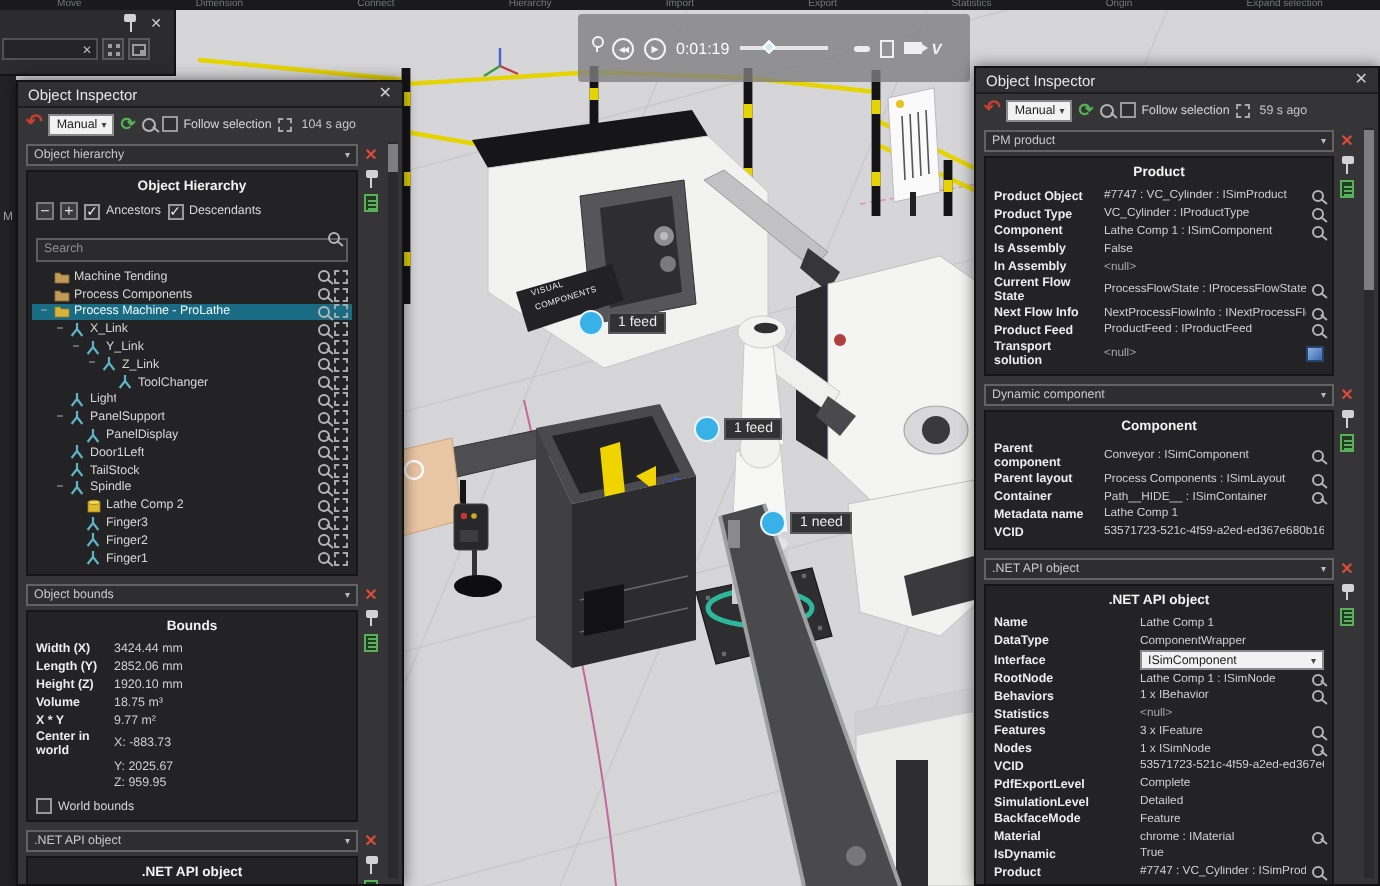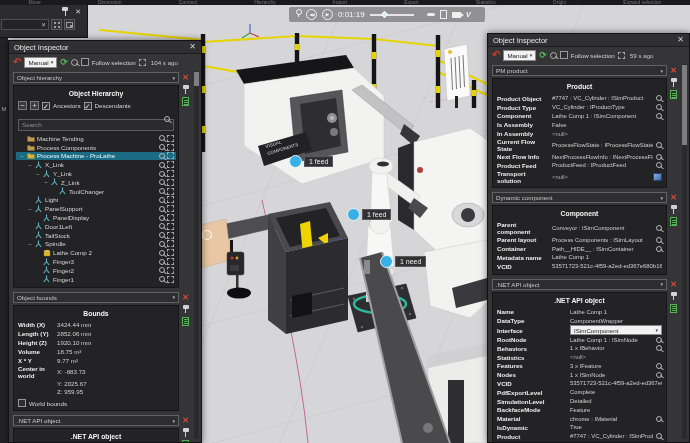--- a/index.html
+++ b/index.html
@@ -7,21 +7,21 @@
   .stage{position:relative;width:690px;height:443px;overflow:hidden;
          font-family:"Liberation Sans",sans-serif;background:#d6d6d8;}
   svg{display:block}
 
   
   .ribbon{position:absolute;left:0;top:0;width:690px;height:5px;background:#1a1a1c;
           display:flex;justify-content:space-around;align-items:flex-start;overflow:hidden;z-index:3;}
   .ribbon-item{font-size:5px;line-height:5px;color:#76777a;white-space:nowrap;}
 
   
-  .playbar{position:absolute;left:289px;top:7px;width:196px;height:15px;z-index:4;
+  .playbar{position:absolute;left:289px;top:7px;width:196px;height:34px;z-index:4;
            background:rgba(128,128,131,.8);border-radius:2px;display:flex;align-items:center;
            gap:5px;padding:0 6px;color:#f3f3f3;}
   .pb-pin{width:6px;height:12px;position:relative;flex-shrink:0}
   .pb-pin::before{content:"";position:absolute;left:1px;top:0;width:4px;height:4px;border:1px solid #f3f3f3;border-radius:50%;}
   .pb-pin::after{content:"";position:absolute;left:2.6px;top:5px;width:1px;height:3px;background:#f3f3f3;}
   .pb-circ{width:11px;height:11px;border:1px solid #f3f3f3;border-radius:50%;display:flex;
            align-items:center;justify-content:center;flex-shrink:0;font-size:4px;letter-spacing:-1px;color:#f3f3f3;}
   .pb-circ.play{font-size:4.6px;letter-spacing:0;}
   .pb-time{font-size:8px;color:#fbfbfb;white-space:nowrap;}
   .pb-track{width:44px;height:2px;background:#e6e6e8;position:relative;flex-shrink:0}

